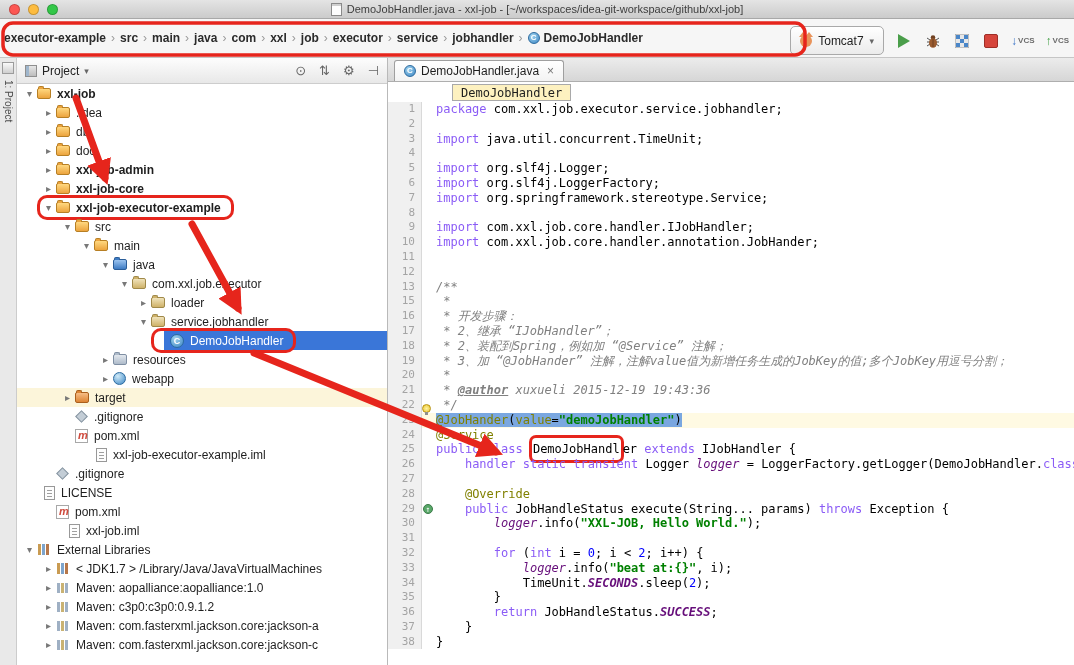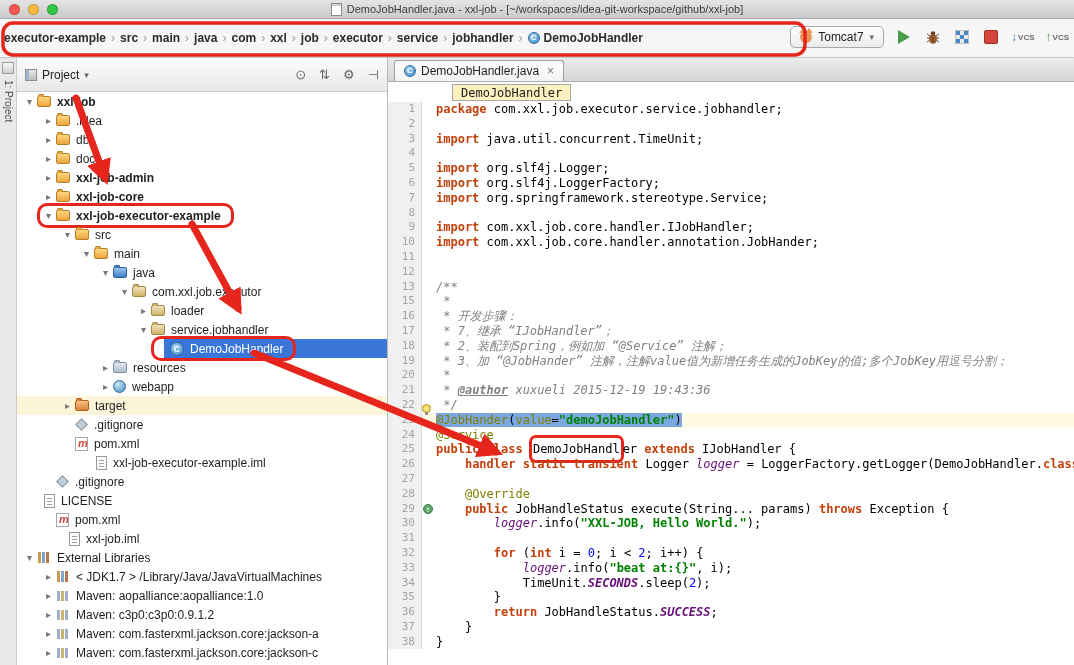--- a/index.html
+++ b/index.html
@@ -13,21 +13,21 @@
   .light.red{background:#fc5753;} .light.yellow{background:#fdbc40;} .light.green{background:#33c748;}
   .title{margin:0 auto;font-size:11px;color:#3d3d3d;display:flex;align-items:center;gap:5px;white-space:nowrap;}
   .ic-doc{width:9px;height:11px;background:#fdfdfd;border:1px solid #8a8a8a;display:inline-block;box-shadow:inset 0 2px 0 #cfcfcf;}
 
   
   .navbar{height:39px;background:#f6f6f6;border-bottom:1px solid #c6c6c6;position:relative;display:flex;align-items:center;box-sizing:border-box;}
   .crumbs{display:flex;align-items:center;font-size:12px;font-weight:bold;color:#2b2b2b;padding-left:2px;white-space:nowrap;overflow:hidden;max-width:790px;}
   .crumb{padding:2px 2px;display:flex;align-items:center;gap:4px;cursor:default;}
   .crumb-sep{color:#9a9a9a;font-weight:normal;font-size:12px;margin:0 3px;}
   .run-controls{position:absolute;right:5px;top:7px;display:flex;align-items:center;gap:11px;}
-  .combo{display:flex;align-items:center;gap:6px;background:linear-gradient(#ffffff,#ebebeb);border:1px solid #a9a9a9;border-radius:5px;height:22px;padding:0 9px;font-size:12px;color:#222;box-sizing:border-box;}
+  .combo{display:flex;align-items:center;gap:6px;background:linear-gradient(#ffffff,#ebebeb);border:1px solid #a9a9a9;border-radius:5px;height:29px;padding:0 9px;font-size:12px;color:#222;box-sizing:border-box;}
   .ic-cat{width:12px;height:12px;border-radius:50%;background:#e8935a;position:relative;display:inline-block;}
   .ic-cat::before,.ic-cat::after{content:"";position:absolute;top:-3px;border-left:4px solid transparent;border-right:4px solid transparent;border-bottom:5px solid #e8935a;}
   .ic-cat::before{left:-1px;} .ic-cat::after{right:-1px;}
   .combo-arrow{font-size:9px;color:#666;}
   .tool-icon{width:18px;height:18px;display:flex;align-items:center;justify-content:center;}
   .icon-run{width:0;height:0;border-left:12px solid #4a9e4a;border-top:7px solid transparent;border-bottom:7px solid transparent;}
   .icon-stop{width:12px;height:12px;background:#d6453c;border:1px solid #9e2e27;border-radius:2px;}
   .vcs{font-size:8px;font-weight:bold;color:#6b6b6b;display:flex;align-items:center;gap:1px;}
   .vcs .arr{font-size:12px;font-weight:bold;}
   .vcs .arr.down{color:#3d76c9;} .vcs .arr.up{color:#3f9e42;}
@@ -35,21 +35,21 @@
   
   .main{display:flex;height:607px;}
 
   
   .stripe{width:17px;background:#e9e9e9;border-right:1px solid #cccccc;box-sizing:border-box;display:flex;flex-direction:column;align-items:center;}
   .stripe-btn{width:12px;height:12px;margin-top:4px;background:linear-gradient(#fafafa,#cfcfcf);border:1px solid #9c9c9c;box-sizing:border-box;}
   .stripe-label{writing-mode:vertical-rl;font-size:10px;color:#4c4c4c;margin-top:6px;white-space:nowrap;}
 
   
   .panel{width:371px;background:#fff;border-right:1px solid #b9b9b9;box-sizing:border-box;display:flex;flex-direction:column;}
-  .phead{height:34px;background:linear-gradient(#fdfdfd,#e8e8e8);border-bottom:1px solid #cdcdcd;display:flex;align-items:center;padding:0 8px;box-sizing:border-box;flex:none;}
+  .phead{height:26px;background:linear-gradient(#fdfdfd,#e8e8e8);border-bottom:1px solid #cdcdcd;display:flex;align-items:center;padding:0 8px;box-sizing:border-box;flex:none;}
   .phead-title{display:flex;align-items:center;gap:5px;font-size:12px;color:#222;}
   .ic-proj{width:12px;height:12px;background:linear-gradient(#e6e6e6,#bdbdbd);border:1px solid #8f8f8f;box-sizing:border-box;box-shadow:inset 3px 0 0 #9fb6cc;}
   .phead-caret{font-size:9px;color:#666;}
   .phead-icons{margin-left:auto;display:flex;align-items:center;gap:13px;color:#676767;font-size:13px;}
   .phead-icons span{cursor:default;}
 
   .tree{flex:1;overflow:hidden;font-size:12px;color:#1e1e1e;position:relative;}
   .trow{height:19px;display:flex;align-items:center;white-space:nowrap;box-sizing:border-box;}
   .trow.excluded{background:#fcf5da;}
   .rowline{display:inline-flex;align-items:center;height:19px;}
@@ -88,21 +88,21 @@
   .tab-close{color:#777;font-size:12px;margin-left:3px;cursor:default;}
   .crumbrow{height:20px;display:flex;align-items:center;padding-left:64px;background:#fff;box-sizing:border-box;flex:none;}
   .badge{font-family:"DejaVu Sans Mono","Liberation Mono",monospace;font-size:12px;background:#fdf1c0;border:1px solid #a9a9a9;padding:0 8px;height:17px;line-height:16px;color:#1e1e1e;box-sizing:border-box;}
 
   .codearea{flex:1;overflow:hidden;font-family:"DejaVu Sans Mono","Liberation Mono",monospace;font-size:12px;}
   .cl{display:flex;height:14.8px;line-height:14.8px;white-space:pre;}
   .ln{width:34px;flex:none;background:#f0f0f0;color:#a4a4a4;text-align:right;padding-right:6px;border-right:1px solid #d9d9d9;font-size:11px;box-sizing:border-box;}
   .ctx{flex:1;padding-left:14px;position:relative;min-width:0;}
   .cl.cur .ctx{background:#fffae3;}
   .sel{background:#7aa7e0;}
-  .k{color:#c2410c;font-weight:bold;}
+  .k{color:#8b5cf6;font-weight:normal;}
   .p{color:#000;}
   .s{color:#008000;font-weight:bold;}
   .c{color:#808080;font-style:italic;}
   .ctag{color:#808080;font-style:italic;font-weight:bold;text-decoration:underline;margin-top:19px;}
   .a{color:#808000;}
   .f{color:#660e7a;font-style:italic;}
   .fs{color:#660e7a;font-style:italic;font-weight:bold;}
   .n{color:#0000ff;}
   .rb{box-shadow:0 0 0 3px #e6251c;border-radius:4px;padding:4px 1px;margin:0 2px;color:#000;}
   .g-bulb{position:absolute;left:0;top:-9px;width:9px;height:9px;border-radius:50%;background:radial-gradient(#fff3a0,#e9c32b);border:1px solid #b8930f;box-sizing:border-box;}
@@ -471,21 +471,21 @@
           <div class="cl"><span class="ln">6</span><span class="ctx"><span class="k">import </span><span class="p">org.slf4j.LoggerFactory;</span></span></div>
           <div class="cl"><span class="ln">7</span><span class="ctx"><span class="k">import </span><span class="p">org.springframework.stereotype.Service;</span></span></div>
           <div class="cl"><span class="ln">8</span><span class="ctx"></span></div>
           <div class="cl"><span class="ln">9</span><span class="ctx"><span class="k">import </span><span class="p">com.xxl.job.core.handler.IJobHandler;</span></span></div>
           <div class="cl"><span class="ln">10</span><span class="ctx"><span class="k">import </span><span class="p">com.xxl.job.core.handler.annotation.JobHander;</span></span></div>
           <div class="cl"><span class="ln">11</span><span class="ctx"></span></div>
           <div class="cl"><span class="ln">12</span><span class="ctx"></span></div>
           <div class="cl"><span class="ln">13</span><span class="ctx"><span class="c">/**</span></span></div>
           <div class="cl"><span class="ln">15</span><span class="ctx"><span class="c"> *</span></span></div>
           <div class="cl"><span class="ln">16</span><span class="ctx"><span class="c"> * 开发步骤：</span></span></div>
-          <div class="cl"><span class="ln">17</span><span class="ctx"><span class="c"> * 7、继承 “IJobHandler”；</span></span></div>
+          <div class="cl"><span class="ln">17</span><span class="ctx"><span class="c"> * 2、继承 “IJobHandler”；</span></span></div>
           <div class="cl"><span class="ln">18</span><span class="ctx"><span class="c"> * 2、装配到Spring，例如加 “@Service” 注解；</span></span></div>
           <div class="cl"><span class="ln">19</span><span class="ctx"><span class="c"> * 3、加 “@JobHander” 注解，注解value值为新增任务生成的JobKey的值;多个JobKey用逗号分割；</span></span></div>
           <div class="cl"><span class="ln">20</span><span class="ctx"><span class="c"> *</span></span></div>
           <div class="cl"><span class="ln">21</span><span class="ctx"><span class="c"> * </span><span class="ctag">@author</span><span class="c"> xuxueli 2015-12-19 19:43:36</span></span></div>
           <div class="cl"><span class="ln">22</span><span class="ctx"><span class="c"> */</span></span></div>
           <div class="cl cur"><span class="ln">23</span><span class="ctx"><span class="g-bulb"></span><span class="sel"><span class="a">@JobHander</span><span class="p">(</span><span class="a">value</span><span class="p">=</span><span class="s">"demoJobHandler"</span><span class="p">)</span></span></span></div>
           <div class="cl"><span class="ln">24</span><span class="ctx"><span class="a">@Service</span></span></div>
           <div class="cl"><span class="ln">25</span><span class="ctx"><span class="k">public class </span><span class="rb">DemoJobHandl</span><span class="p">er </span><span class="k">extends </span><span class="p">IJobHandler {</span></span></div>
           <div class="cl"><span class="ln">26</span><span class="ctx"><span class="p">    </span><span class="k">handler static transient </span><span class="p">Logger </span><span class="f">logger</span><span class="p"> = LoggerFactory.getLogger(DemoJobHandler.</span><span class="k">class</span></span></div>
           <div class="cl"><span class="ln">27</span><span class="ctx"></span></div>

